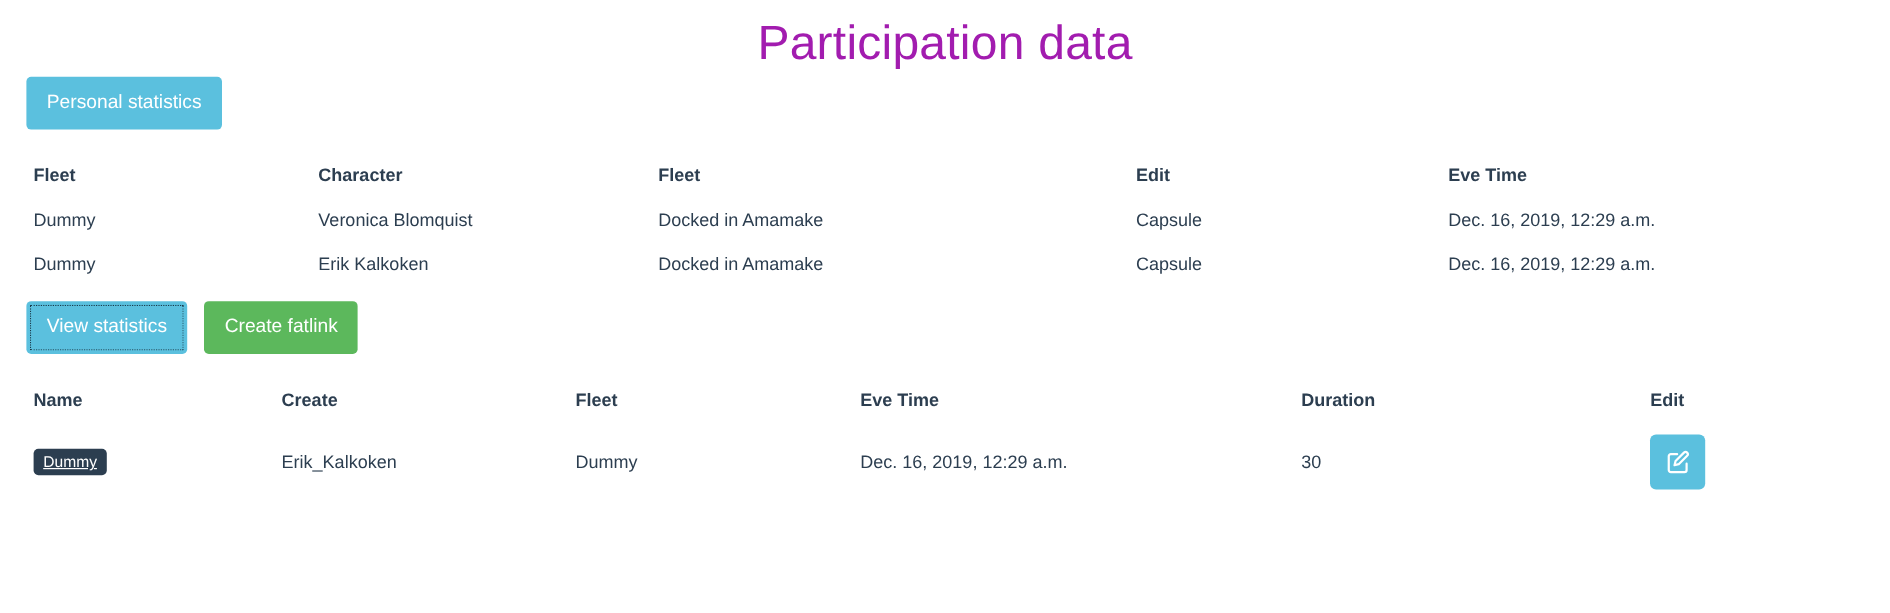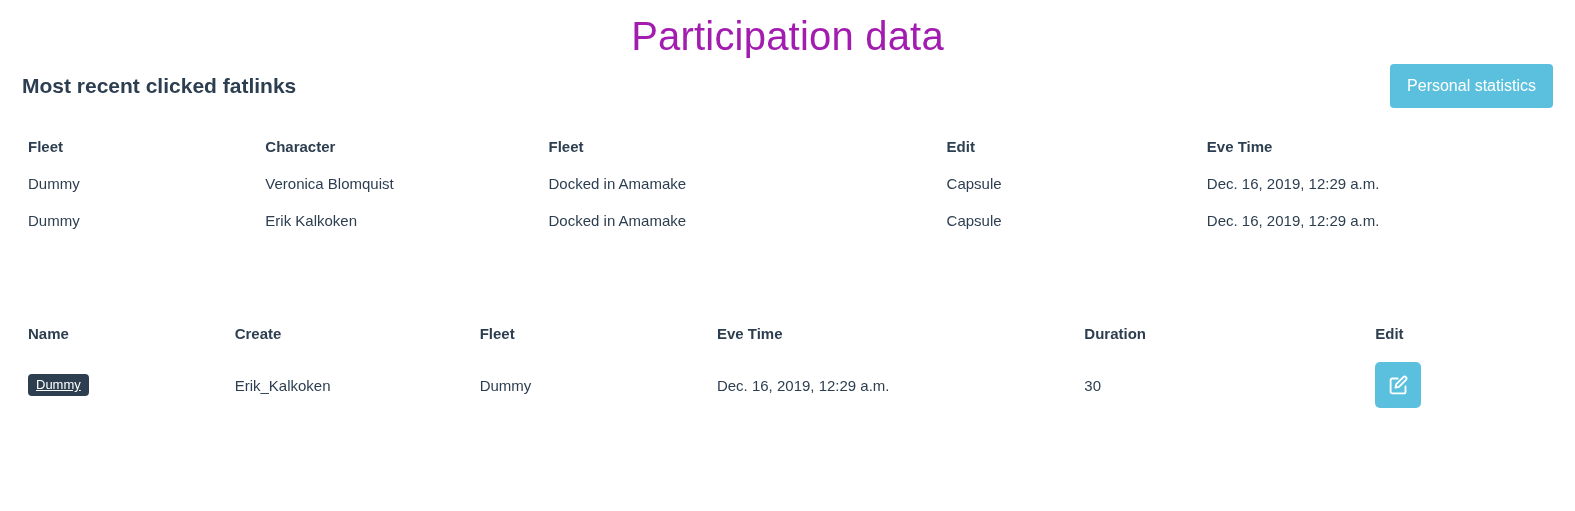--- a/index.html
+++ b/index.html
@@ -137,21 +137,20 @@
   .spacer-2 { height: 8px; }
 </style>
 </head>
 <body>
 
 <h1 class="page-title">Participation data</h1>
 
 <div class="section">
 
   <div class="section-head">
-    <h2 class="section-title">Most recent clicked fatlinks</h2>
     <div class="btn-group">
       <button class="btn btn-info">Personal statistics</button>
     </div>
   </div>
 
   <div class="spacer-1"></div>
 
   <table class="data-table t1">
     <colgroup>
       <col class="c1">
@@ -187,20 +186,24 @@
     </tbody>
   </table>
 
 </div>
 
 <div class="spacer-2"></div>
 
 <div class="section">
 
   <div class="section-head">
+    <div class="btn-group">
+      <button class="btn btn-info btn-focus">View statistics</button>
+      <button class="btn btn-success">Create fatlink</button>
+    </div>
   </div>
 
   <div class="spacer-1"></div>
 
   <table class="data-table t2">
     <colgroup>
       <col class="d1">
         <col class="d2">
         <col class="d3">
         <col class="d4">

